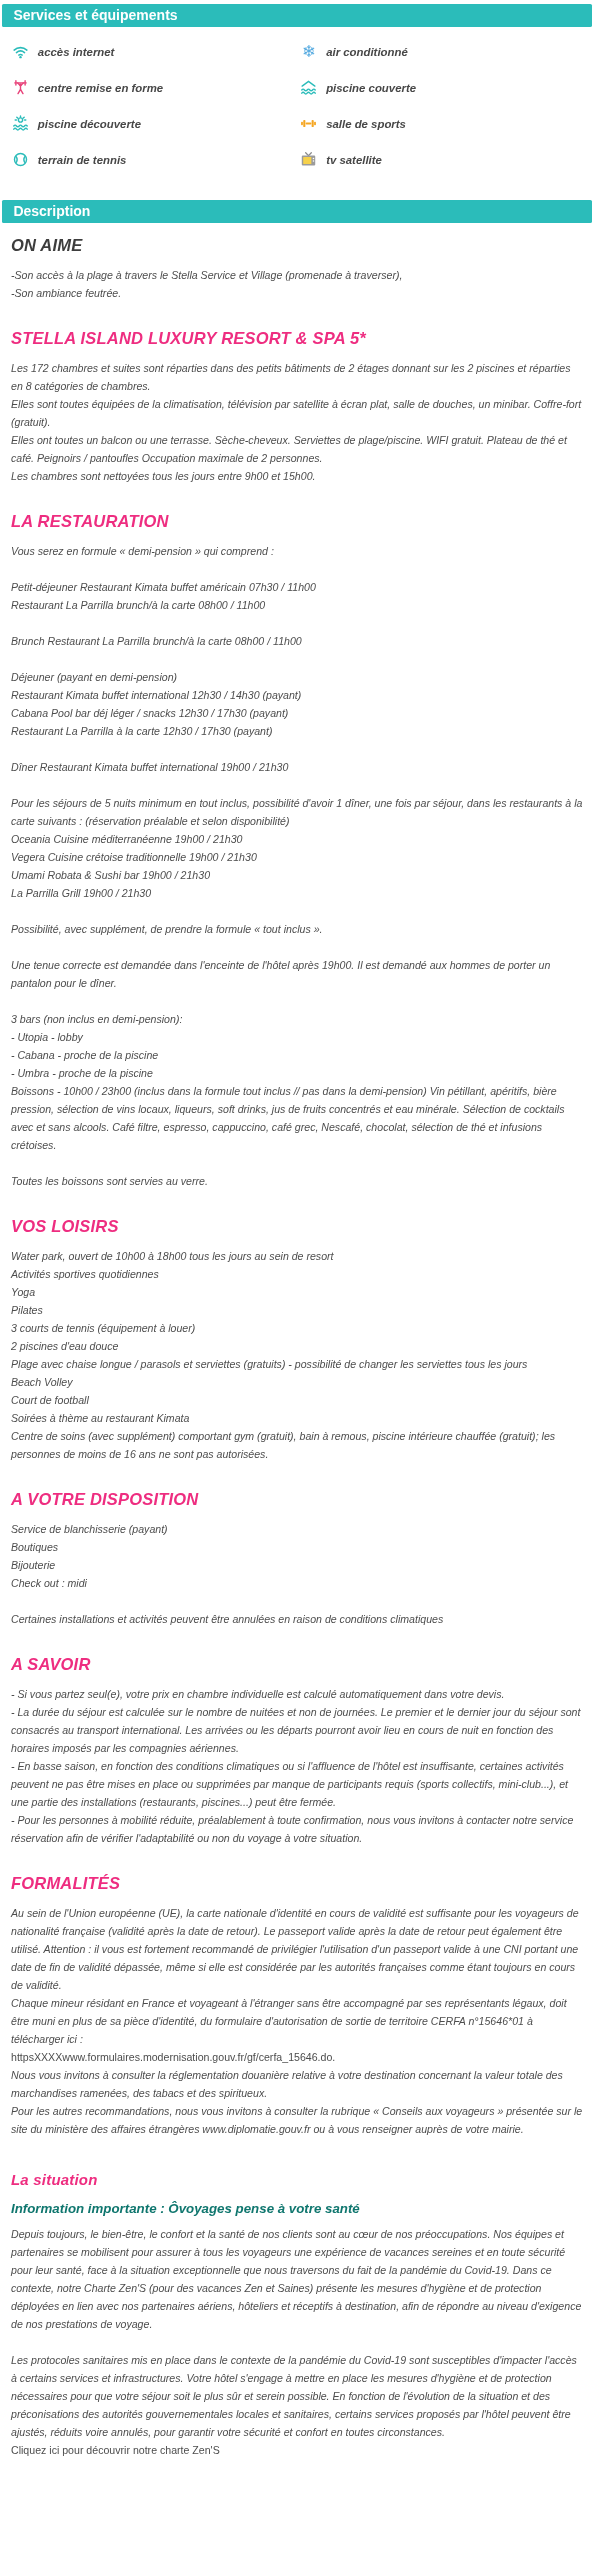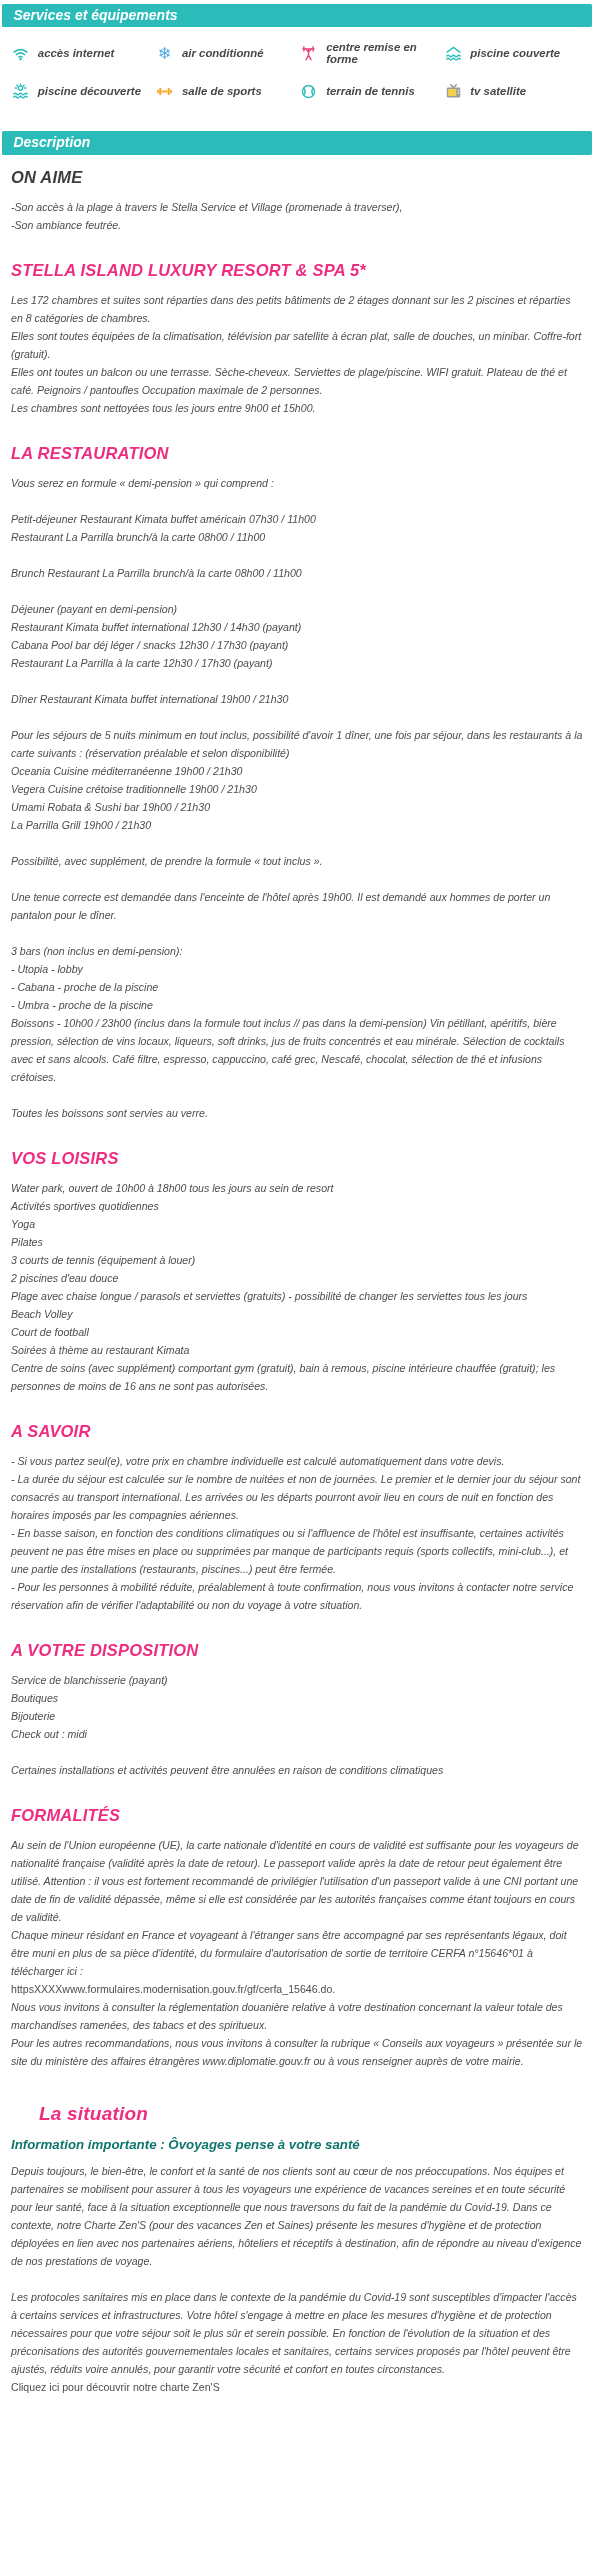--- a/index.html
+++ b/index.html
@@ -1,37 +1,37 @@
 <!DOCTYPE html>
 <html style="font-size:12.5px"><head>
 <meta charset="utf-8">
 <style>
   html,body{margin:0;padding:0;background:#ffffff;}
   .page{width:594px;height:2576px;overflow:hidden;background:#fff;
         font-family:"Liberation Sans",sans-serif;}
-  .bar{background:#2bbcba;color:#fff;font-style:italic;font-weight:bold;
+  .bar{background:#2bbcba;color:#fff;font-weight:bold;
        font-size:14px;line-height:23.5px;height:23.5px;padding:0 11px;
        border-radius:1.6px;margin:3.9px 2.4px 0 2.4px;}
   .bar.desc{margin-top:20.4px;}
-  .services-grid{display:grid;grid-template-columns:repeat(4,1fr);
+  .services-grid{display:grid;grid-template-columns:repeat(2,1fr);
        row-gap:15.7px;column-gap:4.7px;padding:14px 11px 9.4px 11px;}
   .service{display:flex;align-items:center;gap:7.8px;min-height:20.4px;}
   .service .icon{width:19px;height:19px;flex:0 0 19px;display:flex;
        align-items:center;justify-content:center;}
   .icon.glyph{font-style:normal;font-size:16.5px;line-height:1;color:#55aae0;}
   .service .label{font-size:11.4px;font-weight:bold;font-style:italic;color:#474747;}
   .content{padding:3.1px 11px 23.5px 11px;color:#4d4d4d;}
   section{margin-top:27px;}
   section.first{margin-top:10px;}
   section.tight{margin-top:12.5px;}
   section.wide{margin-top:33px;}
   h2{font-size:16.5px;font-style:italic;font-weight:bold;color:#ee2d80;
      margin:0 0 11px 0;letter-spacing:0.2px;}
   h2.dark{color:#3d3d3d;}
-  h2.big{font-size:19px;margin-bottom:4.7px;margin-left:28px;}
+  h2.big{font-size:15px;margin-bottom:4.7px;}
   h3.sub{font-size:13.3px;font-style:italic;font-weight:bold;color:#0f766e;
      margin:0 0 9.4px 0;}
   .body{font-size:10.6px;font-style:italic;line-height:1.7;
      white-space:pre-line;color:#4d4d4d;}
   .linkline{font-size:10.6px;line-height:1.7;color:#4d4d4d;
      cursor:pointer;}
 </style>
 </head>
 <body>
 
@@ -211,35 +211,35 @@
 3 courts de tennis (équipement à louer)
 2 piscines d'eau douce
 Plage avec chaise longue / parasols et serviettes (gratuits) - possibilité de changer les serviettes tous les jours
 Beach Volley
 Court de football
 Soirées à thème au restaurant Kimata
 Centre de soins (avec supplément) comportant gym (gratuit), bain à remous, piscine intérieure chauffée (gratuit); les personnes de moins de 16 ans ne sont pas autorisées.</div>
     </section>
 
     <section>
+      <h2>A VOTRE DISPOSITION</h2>
+      <div class="body">Service de blanchisserie (payant)
+Boutiques
+Bijouterie
+Check out : midi
+
+Certaines installations et activités peuvent être annulées en raison de conditions climatiques</div>
+    </section>
+
+    <section>
       <h2>A SAVOIR</h2>
       <div class="body">- Si vous partez seul(e), votre prix en chambre individuelle est calculé automatiquement dans votre devis.
 - La durée du séjour est calculée sur le nombre de nuitées et non de journées. Le premier et le dernier jour du séjour sont consacrés au transport international. Les arrivées ou les départs pourront avoir lieu en cours de nuit en fonction des horaires imposés par les compagnies aériennes.
 - En basse saison, en fonction des conditions climatiques ou si l'affluence de l'hôtel est insuffisante, certaines activités peuvent ne pas être mises en place ou supprimées par manque de participants requis (sports collectifs, mini-club...), et une partie des installations (restaurants, piscines...) peut être fermée.
 - Pour les personnes à mobilité réduite, préalablement à toute confirmation, nous vous invitons à contacter notre service réservation afin de vérifier l'adaptabilité ou non du voyage à votre situation.</div>
-    </section>
-
-    <section>
-      <h2>A VOTRE DISPOSITION</h2>
-      <div class="body">Service de blanchisserie (payant)
-Boutiques
-Bijouterie
-Check out : midi
-
-Certaines installations et activités peuvent être annulées en raison de conditions climatiques</div>
     </section>
 
     <section>
       <h2>FORMALITÉS</h2>
       <div class="body">Au sein de l'Union européenne (UE), la carte nationale d'identité en cours de validité est suffisante pour les voyageurs de nationalité française (validité après la date de retour). Le passeport valide après la date de retour peut également être utilisé. Attention : il vous est fortement recommandé de privilégier l'utilisation d'un passeport valide à une CNI portant une date de fin de validité dépassée, même si elle est considérée par les autorités françaises comme étant toujours en cours de validité.
 Chaque mineur résidant en France et voyageant à l'étranger sans être accompagné par ses représentants légaux, doit être muni en plus de sa pièce d'identité, du formulaire d'autorisation de sortie de territoire CERFA n°15646*01 à télécharger ici :</div>
       <div class="linkline">httpsXXXXwww.formulaires.modernisation.gouv.fr/gf/cerfa_15646.do.</div>
       <div class="body">Nous vous invitons à consulter la réglementation douanière relative à votre destination concernant la valeur totale des marchandises ramenées, des tabacs et des spiritueux.
 Pour les autres recommandations, nous vous invitons à consulter la rubrique « Conseils aux voyageurs » présentée sur le site du ministère des affaires étrangères www.diplomatie.gouv.fr ou à vous renseigner auprès de votre mairie.</div>
     </section>

